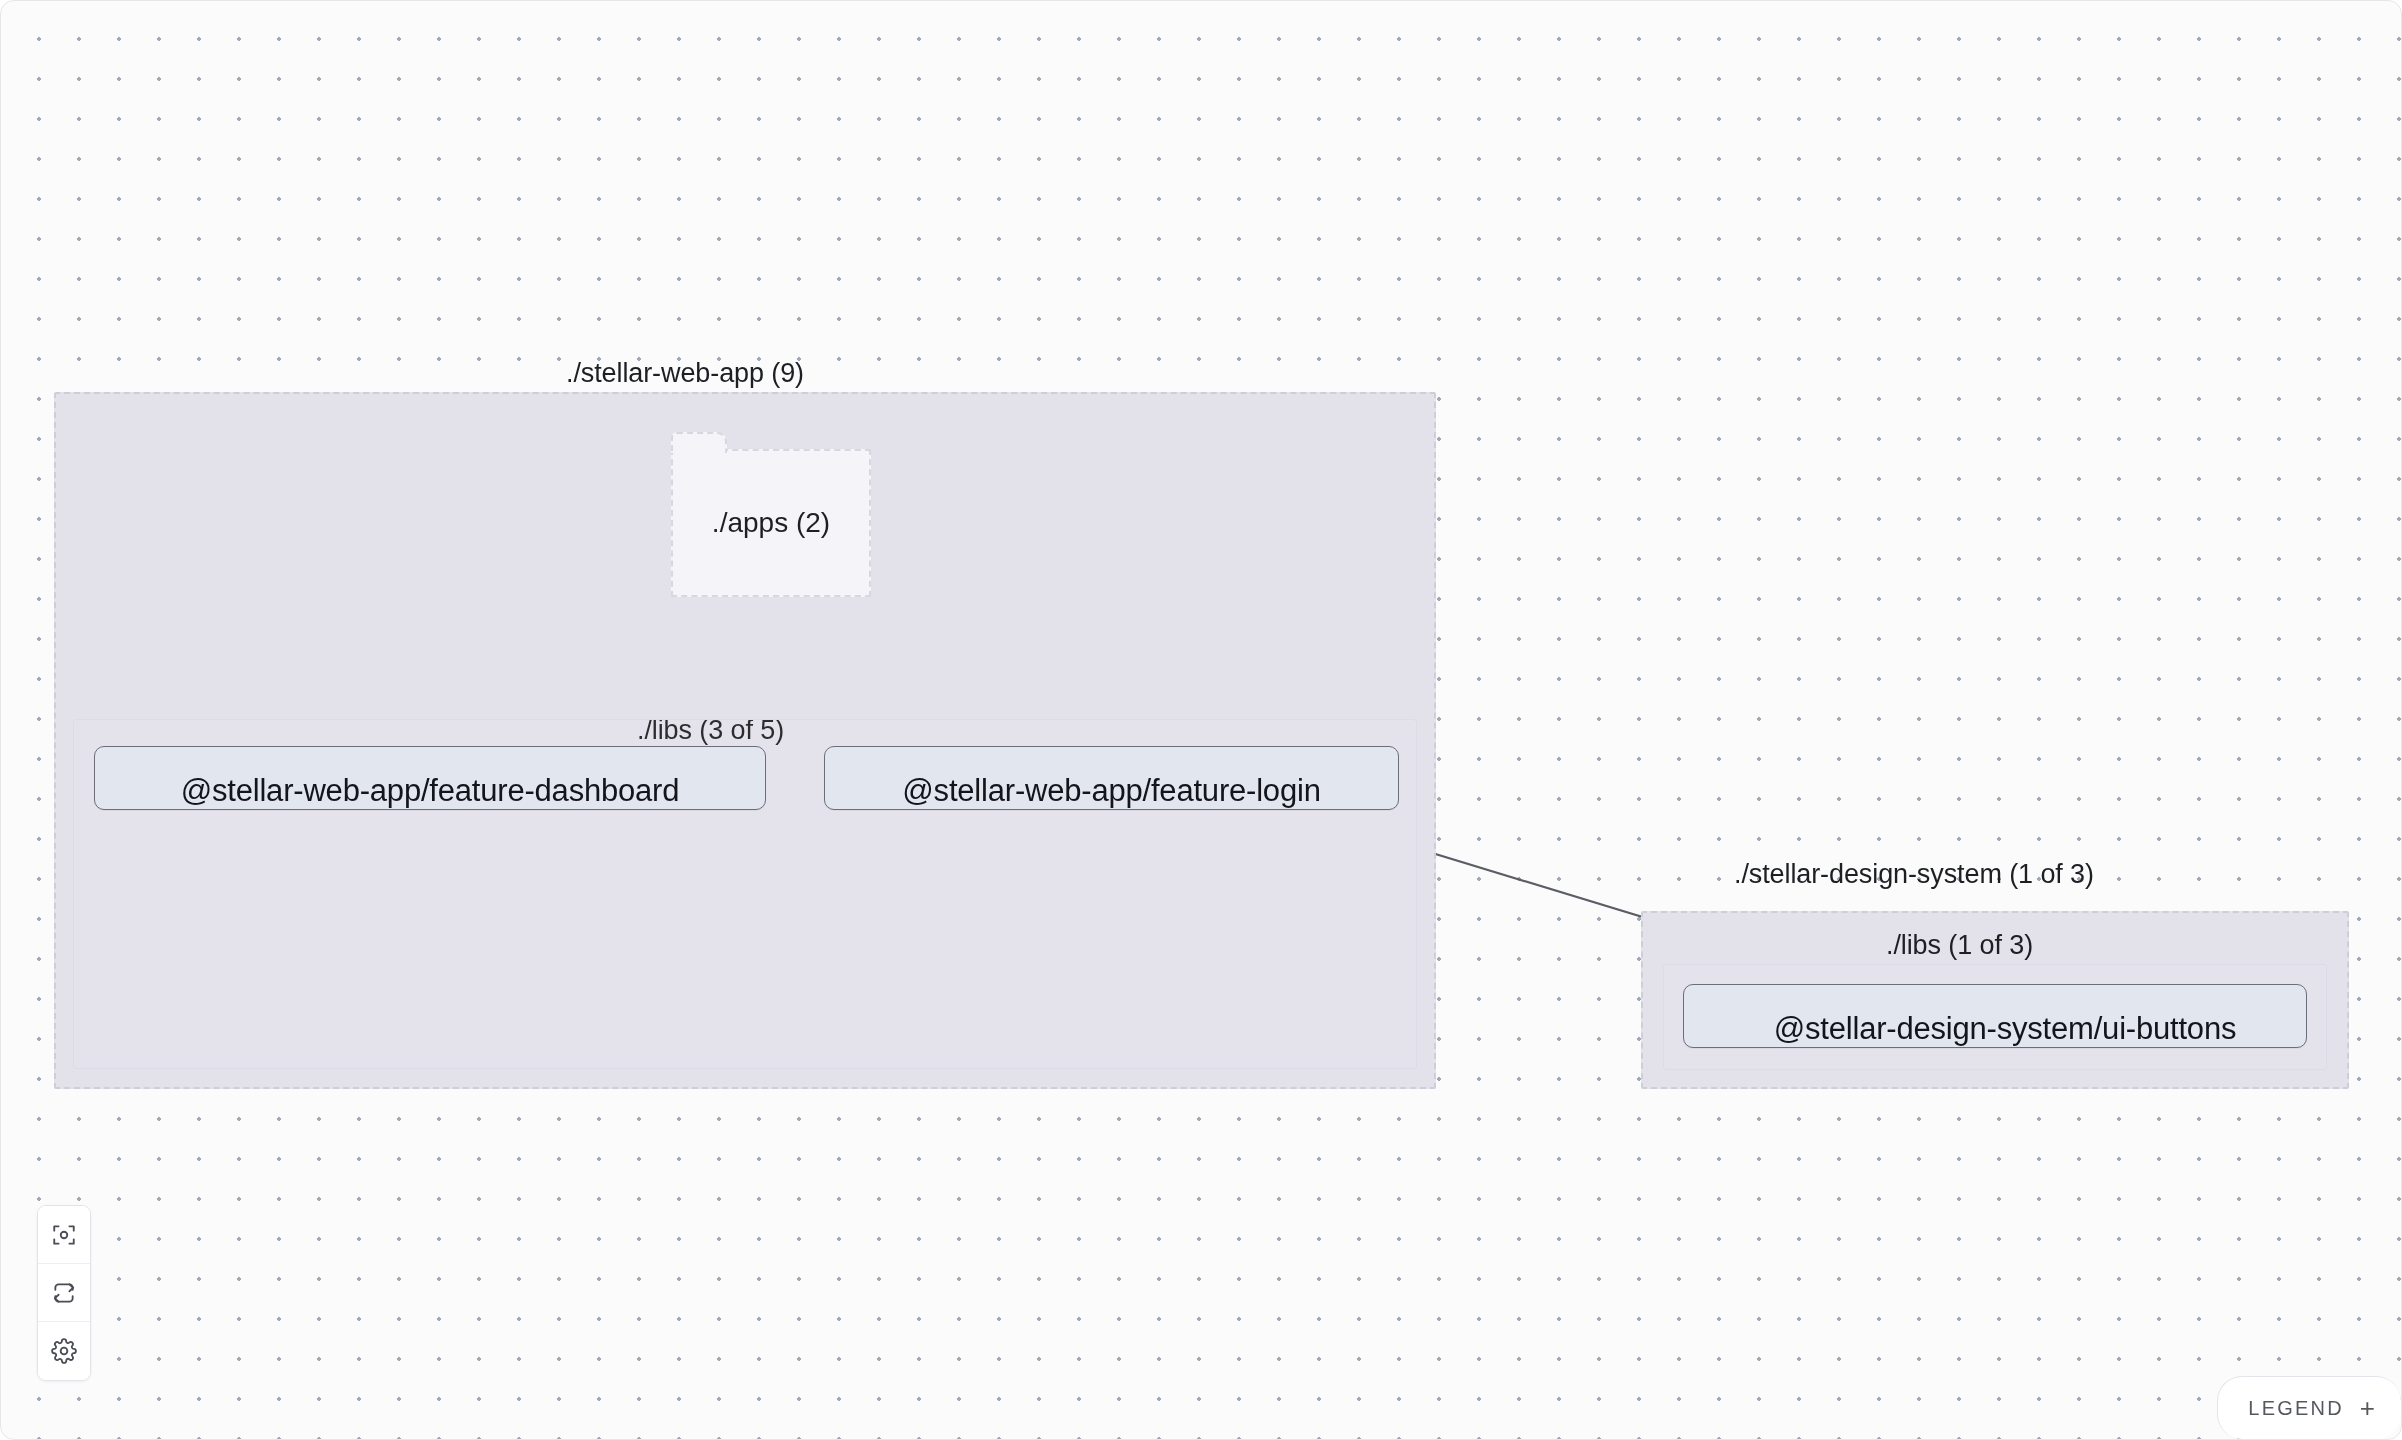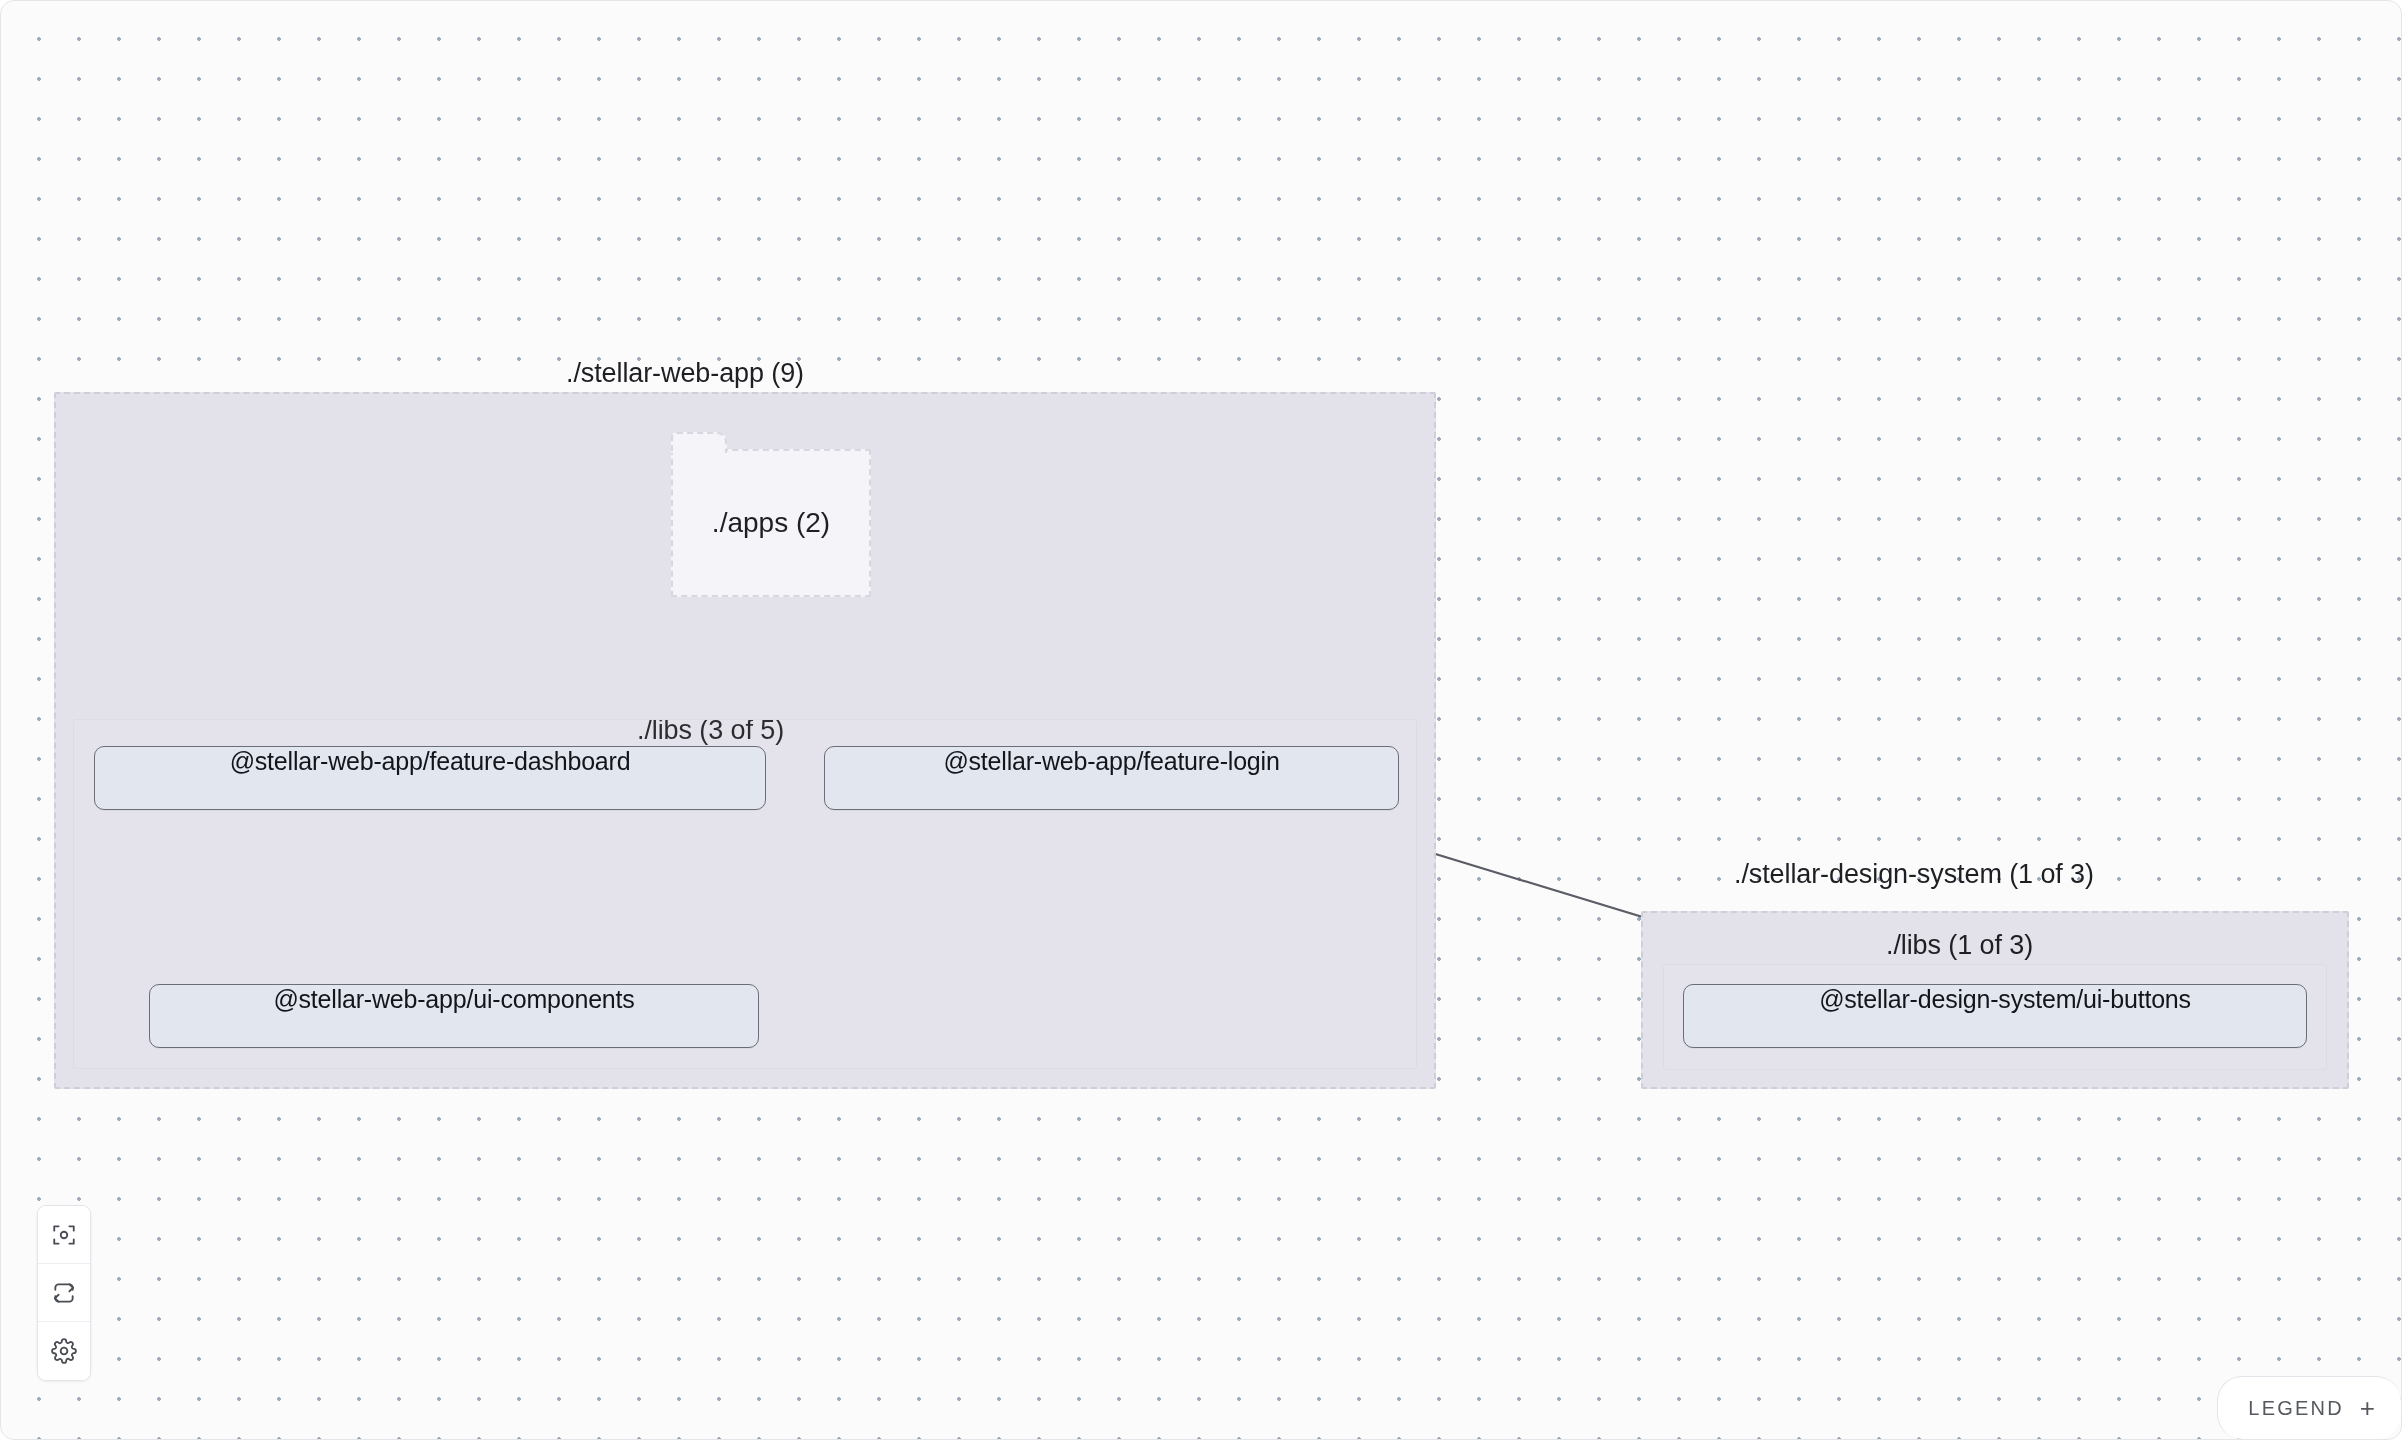--- a/index.html
+++ b/index.html
@@ -82,26 +82,26 @@
     content: "";
     position: absolute;
     left: 2px; right: 2px; bottom: -3px; height: 5px;
     background: #f5f5f9;
   }
 
   
   .node {
     position: absolute;
     display: flex;
-    align-items: flex-start;
+    align-items: flex-end;
     justify-content: center;
     background: #e2e6ef;
     border: 1.6px solid #6b6d78;
     border-radius: 10px;
-    font-size: 25px;
+    font-size: 31px;
     color: #13151a;
     white-space: nowrap;
     box-shadow: 0 1px 0 rgba(0,0,0,0.04);
     letter-spacing: -0.2px;
   }
 
   
   #edges {
     position: absolute;
     top: 0; left: 0;
@@ -201,23 +201,20 @@
   <div class="group-inner" style="left:72px; top:718px; width:1344px; height:350px;"></div>
 
   <div class="node" style="left:93px; top:745px; width:672px; height:64px;">
     <span>@stellar-web-app/feature-dashboard</span>
   </div>
 
   <div class="node" style="left:823px; top:745px; width:575px; height:64px;">
     <span>@stellar-web-app/feature-login</span>
   </div>
 
-  <div class="node" style="left:148px; top:983px; width:610px; height:64px;">
-    <span>@stellar-web-app/ui-components</span>
-  </div>
 
   <div class="group-outer-label" style="left:1733px; top:858px;">./stellar-design-system (1 of 3)</div>
 
   <div class="group-outer" style="left:1640px; top:910px; width:708px; height:178px;"></div>
 
   <div class="group-inner-label" style="left:1885px; top:929px;">./libs (1 of 3)</div>
 
   <div class="group-inner" style="left:1662px; top:963px; width:664px; height:106px;"></div>
 
   <div class="node" style="left:1682px; top:983px; width:624px; height:64px;padding-left:20px;">

